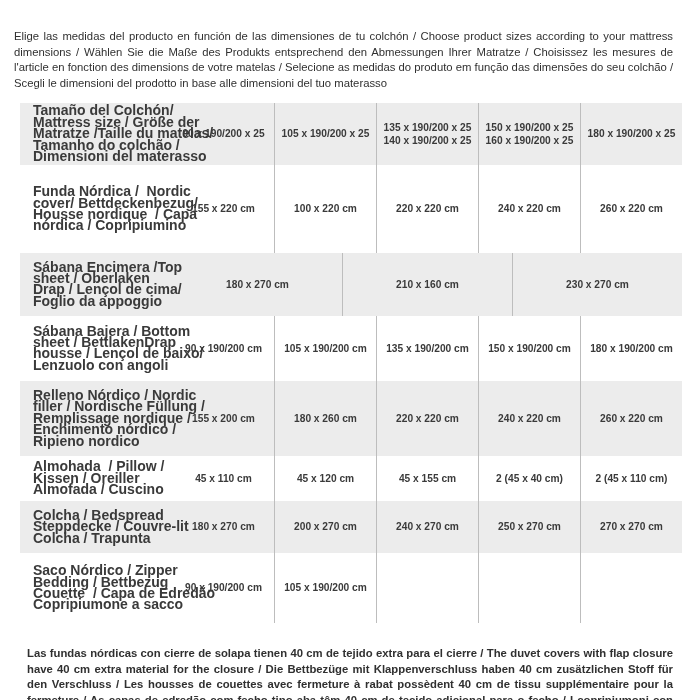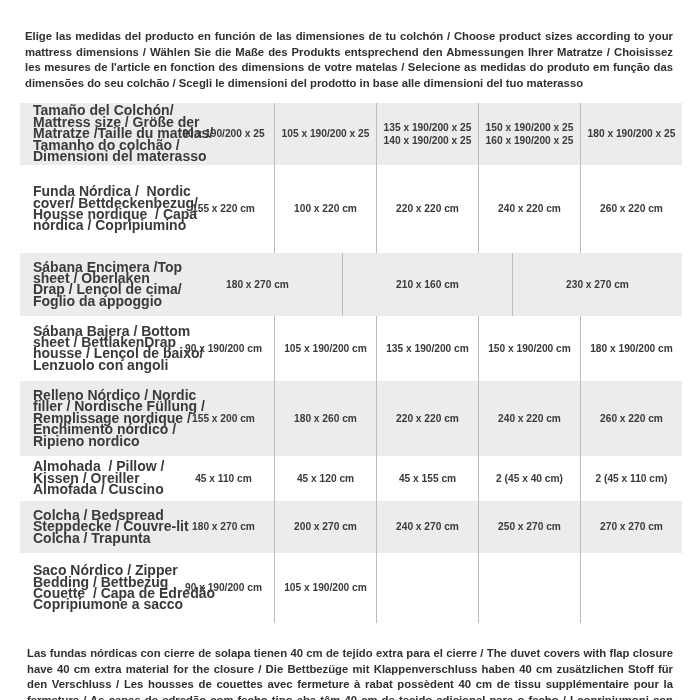--- a/index.html
+++ b/index.html
@@ -2,24 +2,24 @@
 <html style="--stripe: #ececec; --divider: #bdbdbd; --text: #333333;"><head>
 <meta charset="utf-8">
 <style>
   html,body{margin:0;padding:0;background:#ffffff;width:700px;height:700px;overflow:hidden;}
   body{
     font-family:"Liberation Sans","DejaVu Sans",sans-serif;
     color:var(--text,#333333);
     -webkit-font-smoothing:antialiased;
   }
   .intro{
-    padding:18px 27px 0 25px;
+    padding:18px 27px 0 14px;
     font-size:11.3px;
     line-height:15.6px;
-    font-weight:bold;
+    font-weight:normal;
     text-align:justify;
     color:#303030;
   }
   .sizes-table{
     margin:11px 18px 0 20px;
     width:662px;
   }
   .trow{
     display:flex;
     align-items:center;

